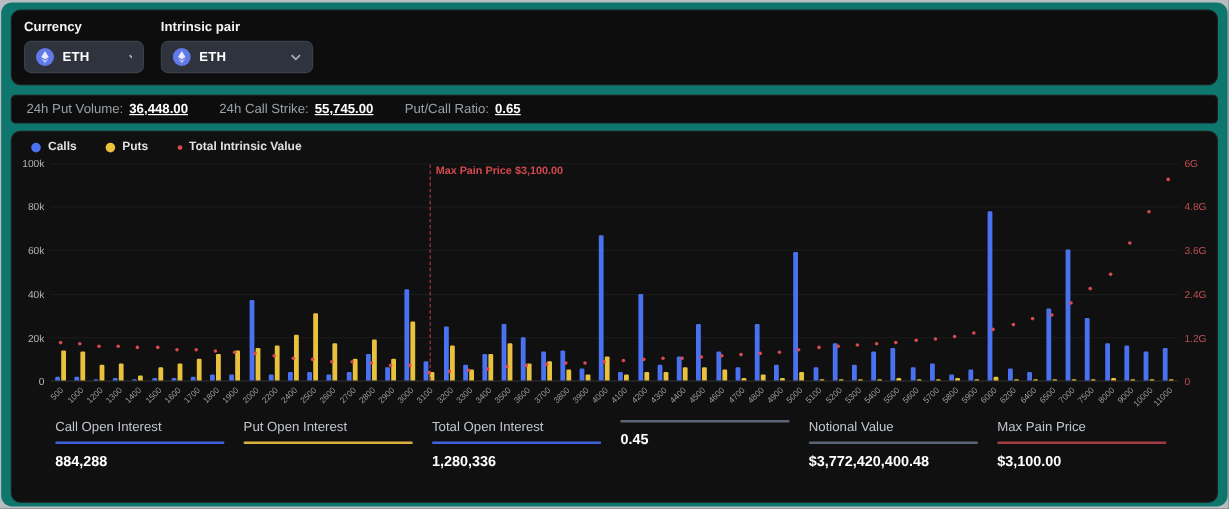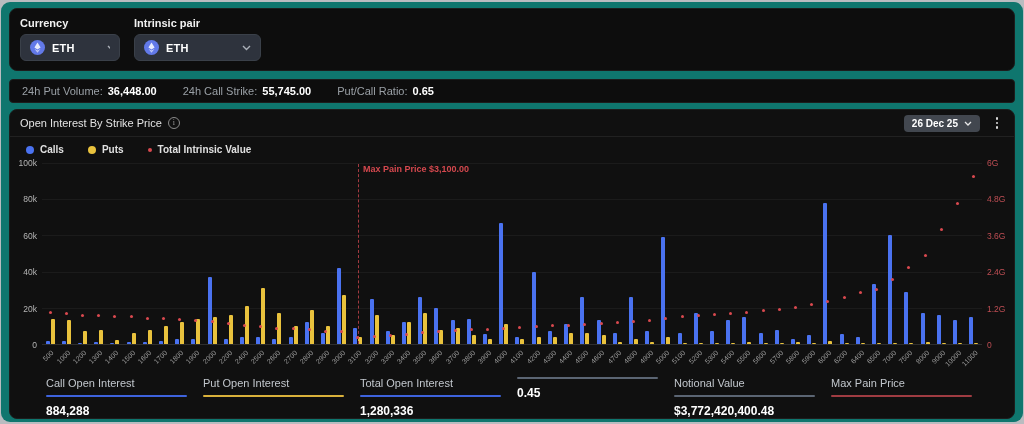--- a/index.html
+++ b/index.html
@@ -14,21 +14,21 @@
   .dropdown { background:#2e333d; border:1px solid #3a4049; border-radius:6px; height:27px; display:flex; align-items:center; padding:0 9px; gap:7px; cursor:pointer; }
   .dropdown .dd-value { color:#ffffff; font-size:11px; font-weight:bold; letter-spacing:.2px; }
   .dropdown .spacer { flex:1; min-width:18px; }
   .dd-currency { width:100px; }
   .dd-pair { width:127px; }
   .eth-icon { width:15px; height:15px; flex:0 0 15px; }
 
   
   .volume-bar { margin:8px 8px 0; background:#0d0d0d; border:1px solid #1d1d1d; border-radius:4px; padding:4px 12px; display:flex; gap:26px; align-items:center; height:24px; }
   .vol-item { font-size:11px; color:#9aa0a6; display:flex; gap:5px; align-items:baseline; }
-  .vol-item b { color:#ffffff; font-weight:bold; }
+  .vol-item b { color:#ffffff; font-weight:bold;text-decoration:underline; }
 
   
   .chart-panel { margin:6px 8px 8px; background:#101010; border:1px solid #1d1d1d; border-radius:8px; height:310px; display:flex; flex-direction:column; }
   .panel-header { height:28px; display:flex; align-items:center; padding:0 10px; border-bottom:1px solid #212121; }
   .panel-title { color:#e3e3e3; font-size:11px; display:flex; align-items:center; gap:6px; }
   .info-icon { width:12px; height:12px; border:1px solid #8a8a8a; border-radius:50%; color:#9a9a9a; font-size:8px; line-height:10px; text-align:center; font-family:"Liberation Serif", serif; cursor:pointer; }
   .info-icon::after { content:"i"; }
   .header-right { margin-left:auto; display:flex; align-items:center; gap:10px; }
   .date-pill { background:#42474f; border-radius:4px; color:#fff; font-size:10px; font-weight:bold; padding:3px 8px; display:flex; align-items:center; gap:6px; cursor:pointer; }
   .kebab-icon { width:14px; height:16px; display:flex; flex-direction:column; align-items:center; justify-content:center; gap:2px; cursor:pointer; }
@@ -113,39 +113,20 @@
       <span>24h Call Strike:</span>
       <b>55,745.00</b>
     </span>
     <span class="vol-item">
       <span>Put/Call Ratio:</span>
       <b>0.65</b>
     </span>
   </div>
 
   <div class="chart-panel">
-    <div class="panel-header">
-      <span class="panel-title">
-        <span>Open Interest By Strike Price</span>
-        <span class="info-icon"></span>
-      </span>
-      <span class="header-right">
-        <span class="date-pill">
-          <span>26 Dec 25</span>
-          <svg width="8" height="5">
-              <path d="M1 1l3 3 3-3" stroke="#e8e8e8" stroke-width="1.3" fill="none"></path>
-            </svg>
-        </span>
-        <span class="kebab-icon">
-            <i></i>
-            <i></i>
-            <i></i>
-          </span>
-      </span>
-    </div>
 
     <div class="legend-row">
       <span class="legend-item">
         <span class="marker" style="background: rgb(74, 114, 240);"></span>
         <span class="lg-label">Calls</span>
       </span>
       <span class="legend-item">
         <span class="marker" style="background: rgb(233, 194, 61);"></span>
         <span class="lg-label">Puts</span>
       </span>
@@ -671,16 +652,17 @@
         <div class="stat-value">0.45</div>
       </div>
       <div class="stat-col">
         <div class="stat-label">Notional Value</div>
         <div class="stat-line" style="background: rgb(91, 101, 115);"></div>
         <div class="stat-value">$3,772,420,400.48</div>
       </div>
       <div class="stat-col">
         <div class="stat-label">Max Pain Price</div>
         <div class="stat-line" style="background: rgb(160, 60, 66);"></div>
+        <div class="stat-value">$3,100.00</div>
       </div>
     </div>
   </div>
 </div>
 
 </body></html>

